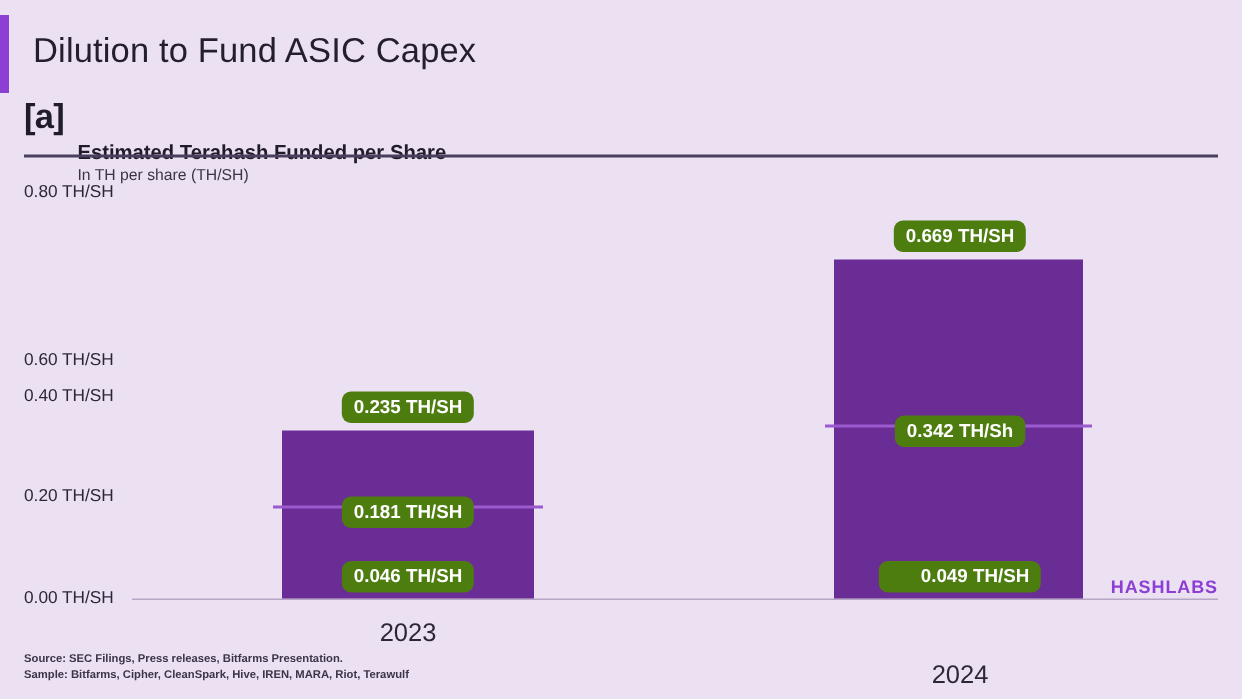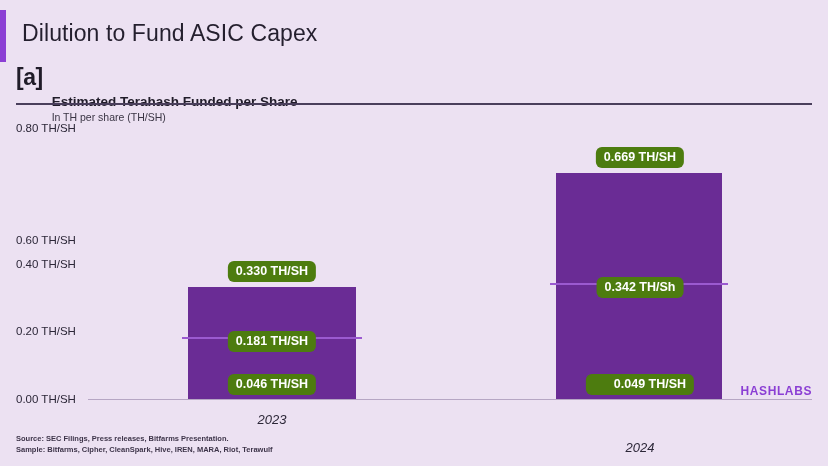--- a/index.html
+++ b/index.html
@@ -121,25 +121,24 @@
     font-size: 12.5px;
     font-weight: 700;
     padding: 3px 8px 4px 8px;
     border-radius: 6px;
     white-space: nowrap;
     transform: translateX(-50%);
     line-height: 14px;
   }
   .cat-label {
     position: absolute;
-    font-size: 13px;
+    font-size: 17px;
     color: #2c2738;
     transform: translateX(-50%);
     white-space: nowrap;
-    font-style: italic;
   }
 
   
   #brand-logo {
     position: absolute;
     right: 16px;
     top: 384px;
     font-size: 12px;
     font-weight: 700;
     letter-spacing: 0.6px;
@@ -180,21 +179,21 @@
   <div class="axis-tick" style="top:162px;">0.40 TH/SH</div>
   <div class="axis-tick" style="top:229px;">0.20 TH/SH</div>
   <div class="axis-tick" style="top:297px;">0.00 TH/SH</div>
 
   <div id="baseline" style="top:297px;"></div>
 
   <div class="bar" style="left:188px; width:168px; top:185px; height:112px;"></div>
 
   <div class="bar-split-line" style="left:182px; width:180px; top:235px;"></div>
 
-  <div class="value-badge" style="left:272px; top:159px;">0.330 TH/SH</div>
+  <div class="value-badge" style="left:272px; top:159px;">0.235 TH/SH</div>
   <div class="value-badge" style="left:272px; top:229px;">0.181 TH/SH</div>
   <div class="value-badge" style="left:272px; top:272px;">0.046 TH/SH</div>
 
   <div class="bar" style="left:556px; width:166px; top:71px; height:226px;"></div>
 
   <div class="bar-split-line" style="left:550px; width:178px; top:181px;"></div>
 
   <div class="value-badge" style="left:640px; top:45px;">0.669 TH/SH</div>
   <div class="value-badge" style="left:640px; top:175px;">0.342 TH/Sh</div>
   <div class="value-badge" style="left:640px; top:272px;padding-left:28px;">0.049 TH/SH</div>

